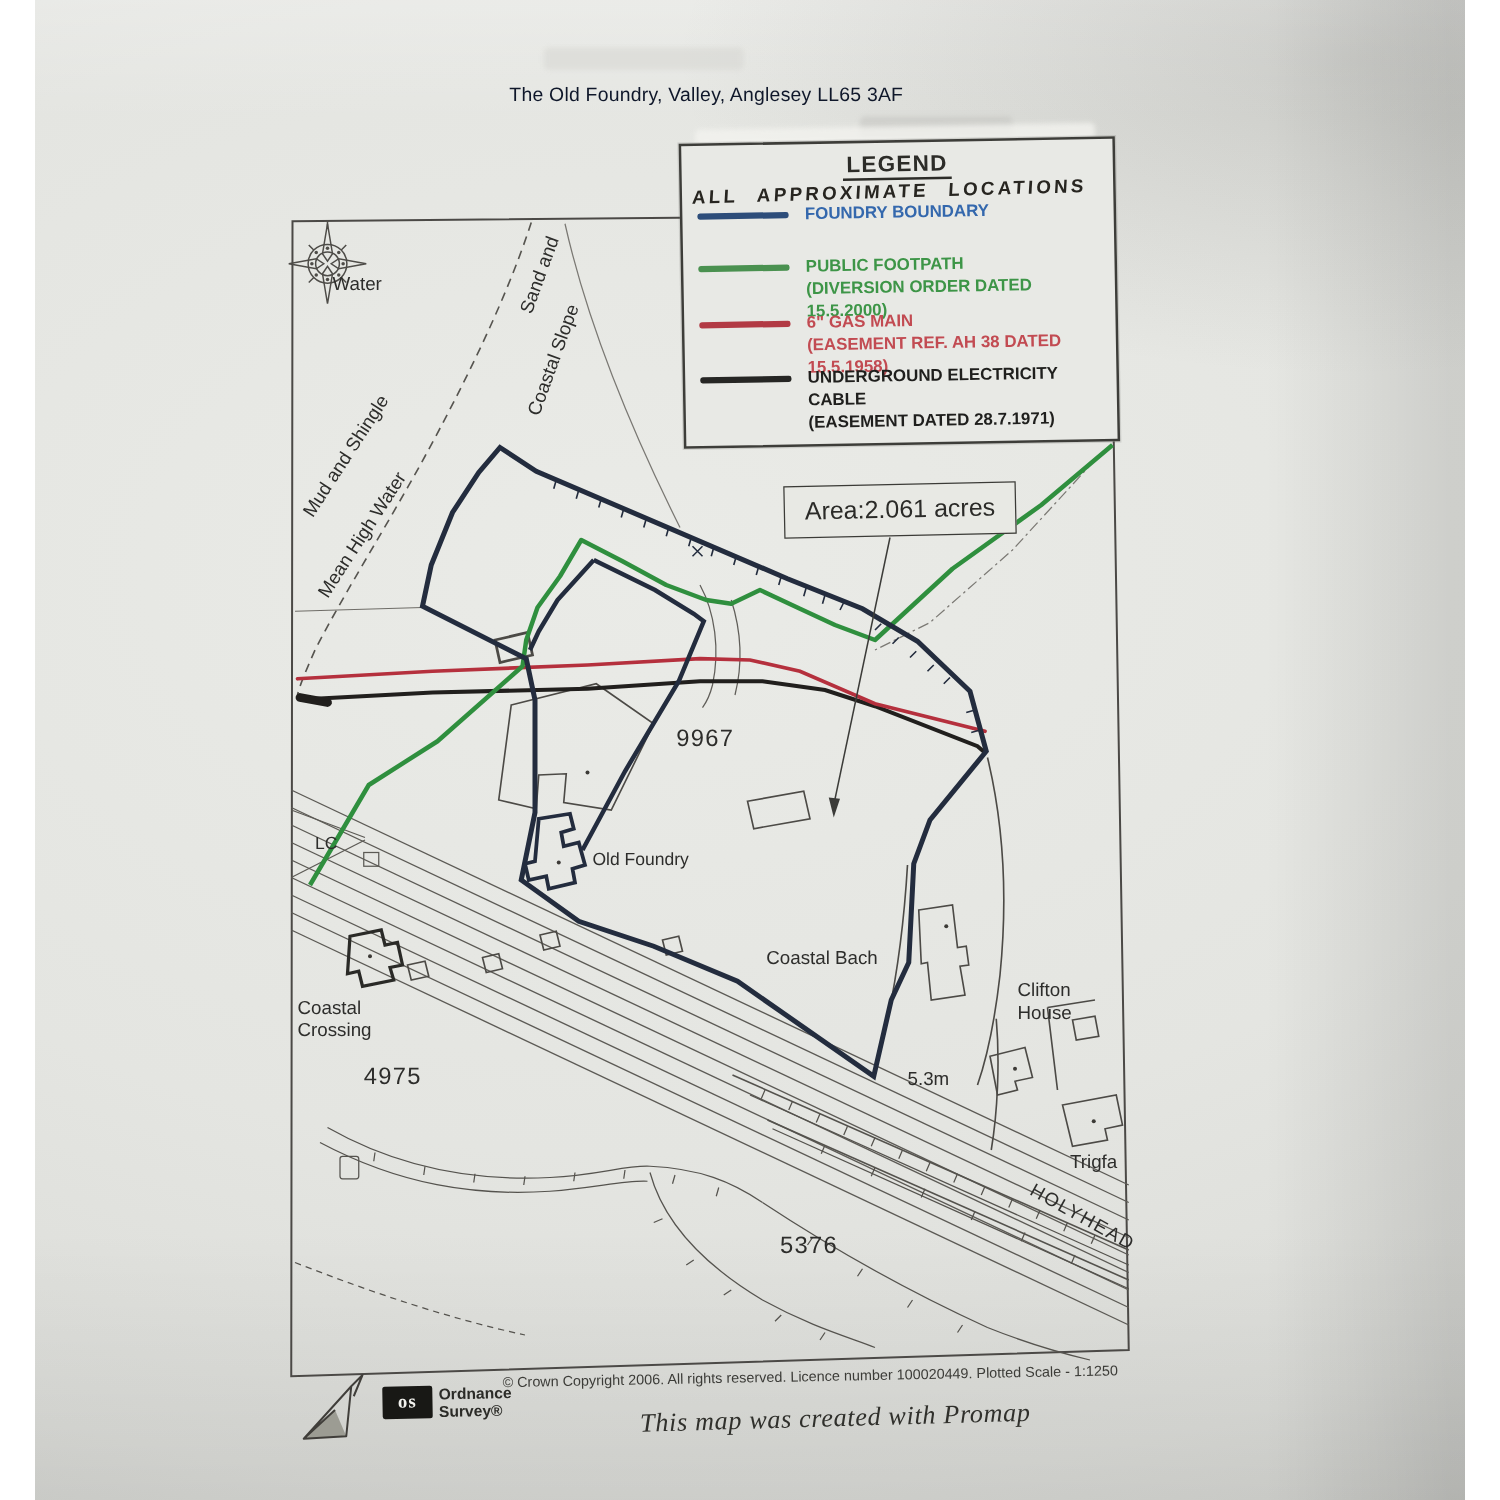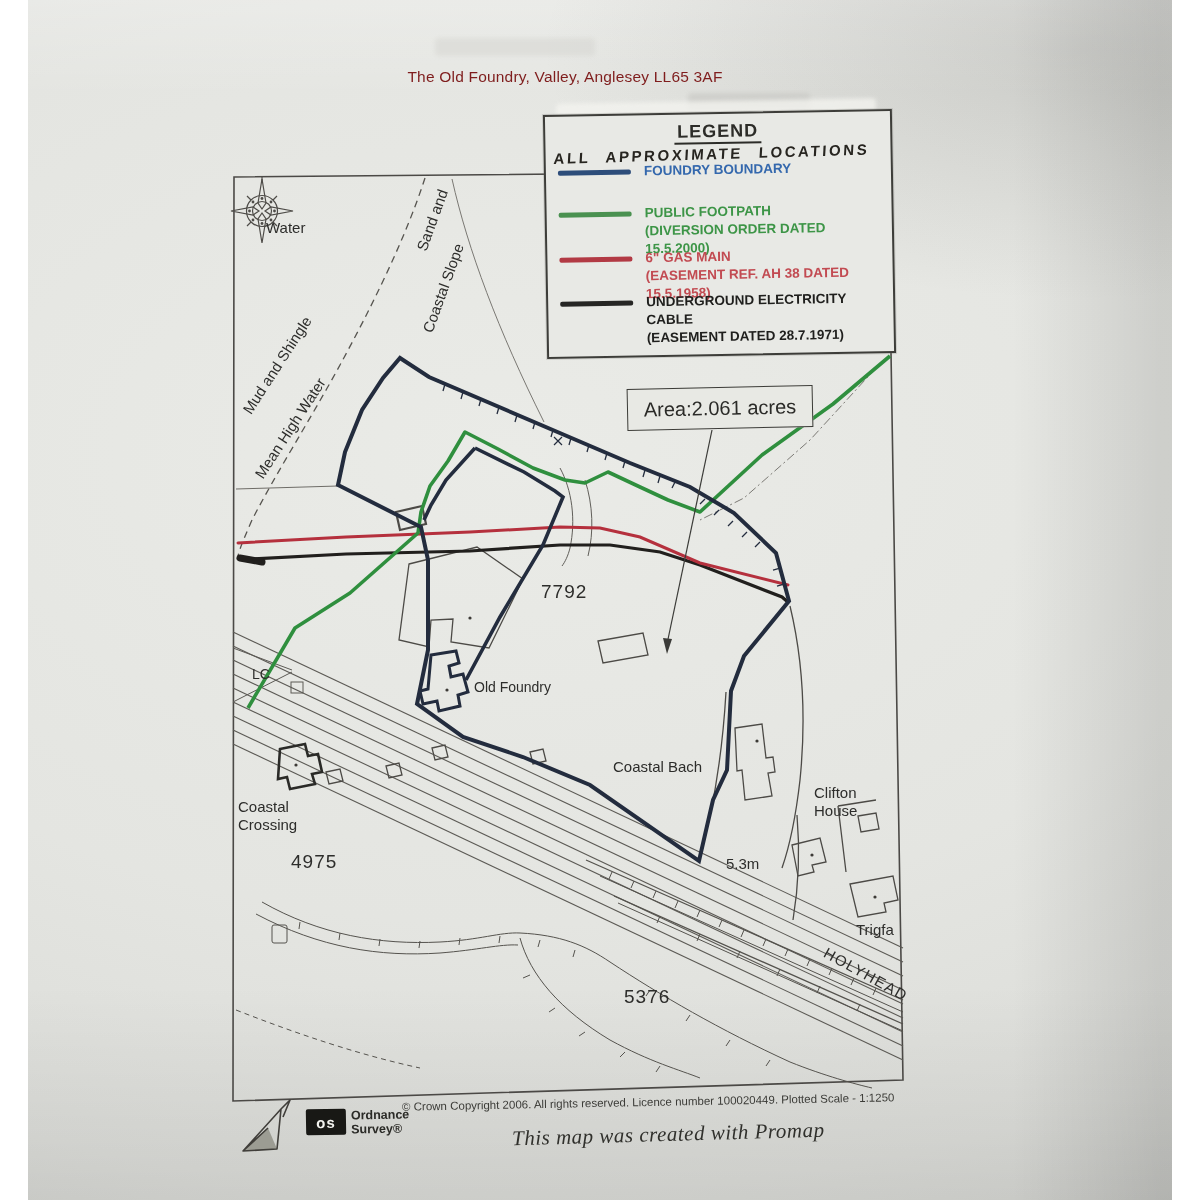--- a/index.html
+++ b/index.html
@@ -11,41 +11,41 @@
       radial-gradient(900px 420px at 92% 4%, rgba(90,90,86,.18) 0%, rgba(90,90,86,0) 60%),
       linear-gradient(to right, rgba(0,0,0,0) 86%, rgba(0,0,0,.10) 99%),
       linear-gradient(to bottom, rgba(255,255,255,.25) 0%, rgba(0,0,0,0) 8%, rgba(0,0,0,0) 82%, rgba(0,0,0,.07) 100%),
       radial-gradient(1500px 900px at 42% 38%, #eaebe7 0%, #e4e5e1 52%, #dcddd9 82%, #d2d3cf 100%);}
   .smudge{position:absolute;border-radius:4px;filter:blur(2px);}
   svg{position:absolute;left:0;top:0;}
   .lbl{position:absolute;color:#2d2d2b;white-space:nowrap;}
   .rot{transform-origin:center;}
   .prelines{white-space:pre-line;}
   .page-title{position:absolute;left:340px;top:68px;width:450px;text-align:center;
-    font-size:15.5px;color:#7f1d1d;letter-spacing:.2px;}
+    font-size:15.5px;color:#0f172a;letter-spacing:.2px;}
   
   .legend{position:absolute;left:545px;top:112px;width:345px;height:240px;background:#e8e9e5;
     border:2.5px solid #3d3d39;transform:rotate(-1deg);box-shadow:0 0 0 1px rgba(60,60,56,.15);}
   .legend-heading{position:absolute;top:7px;left:0;width:100%;text-align:center;}
   .legend-heading span{font-size:18px;font-weight:bold;letter-spacing:1px;color:#2c2c28;
     border-bottom:2px solid #2c2c28;padding:0 3px 1px;}
   .legend-sub{position:absolute;top:31px;left:8px;width:332px;font-size:15px;font-weight:600;
     letter-spacing:2.6px;word-spacing:9px;color:#272520;transform:rotate(-.7deg) skewX(-5deg);}
   .lg-swatch{position:absolute;left:12px;width:73px;height:5px;border-radius:2px;}
   .lg-text{position:absolute;left:98px;font-size:13.5px;font-weight:700;line-height:18px;}
   
   .areabox{position:absolute;left:627px;top:387px;width:184px;height:40px;background:#e8e9e4;
     border:1.6px solid #3b3b37;transform:rotate(-1.2deg);display:flex;align-items:center;
     justify-content:center;font-size:20px;color:#2b2b28;}
   
   .copyright{position:absolute;left:402px;top:1096px;font-size:11.5px;color:#3c3c38;
     transform:rotate(-1.1deg);white-space:nowrap;}
   .os-logo{position:absolute;left:306px;top:1109px;width:40px;height:26px;background:#181815;
     border-radius:2px;transform:rotate(-1deg);color:#f2f2ee;font-weight:bold;font-size:15px;
-    display:flex;align-items:center;justify-content:center;letter-spacing:1px;}
+    display:flex;align-items:center;justify-content:center;letter-spacing:1px;font-family:Liberation Serif, serif;}
   .os-name{position:absolute;left:351px;top:1108px;font-size:12.5px;line-height:14px;
     color:#2b2b27;transform:rotate(-1deg);font-weight:600;}
   .promap-credit{position:absolute;left:512px;top:1122px;font-family:"Liberation Serif", serif;
     font-style:italic;font-size:21px;color:#30302c;transform:rotate(-1.6deg);letter-spacing:.5px;}
   
   .s14{font-size:14px}.s15{font-size:15px}.s19{font-size:19px;letter-spacing:1px}
 </style>
 </head>
 <body>
 
@@ -205,21 +205,21 @@
   </div>
 
   <div class="areabox">Area:2.061 acres</div>
 
   <div class="lbl s15" style="left:266px;top:219px">Water</div>
   <div class="lbl s15 rot" style="left:393px;top:212px;transform:translate(-50%,-50%) rotate(-70deg);left:432px;top:220px">Sand and</div>
   <div class="lbl s15 rot" style="left:443px;top:288px;transform:translate(-50%,-50%) rotate(-70deg)">Coastal Slope</div>
   <div class="lbl s15 rot" style="left:277px;top:365px;transform:translate(-50%,-50%) rotate(-57deg)">Mud and Shingle</div>
   <div class="lbl s15 rot" style="left:290px;top:428px;transform:translate(-50%,-50%) rotate(-57deg)">Mean High Water</div>
   <div class="lbl s14" style="left:252px;top:666px">LC</div>
-  <div class="lbl s19" style="left:541px;top:581px">7792</div>
+  <div class="lbl s19" style="left:541px;top:581px">9967</div>
   <div class="lbl s14" style="left:474px;top:679px">Old Foundry</div>
   <div class="lbl s15" style="left:613px;top:758px">Coastal Bach</div>
   <div class="lbl s15 prelines" style="left:238px;top:798px;line-height:18px">Coastal
 Crossing</div>
   <div class="lbl s19" style="left:291px;top:851px">4975</div>
   <div class="lbl s15" style="left:726px;top:855px">5.3m</div>
   <div class="lbl s15 prelines" style="left:814px;top:784px;line-height:18px">Clifton
 House</div>
   <div class="lbl s15" style="left:856px;top:921px">Trigfa</div>
   <div class="lbl s19" style="left:624px;top:986px">5376</div>

